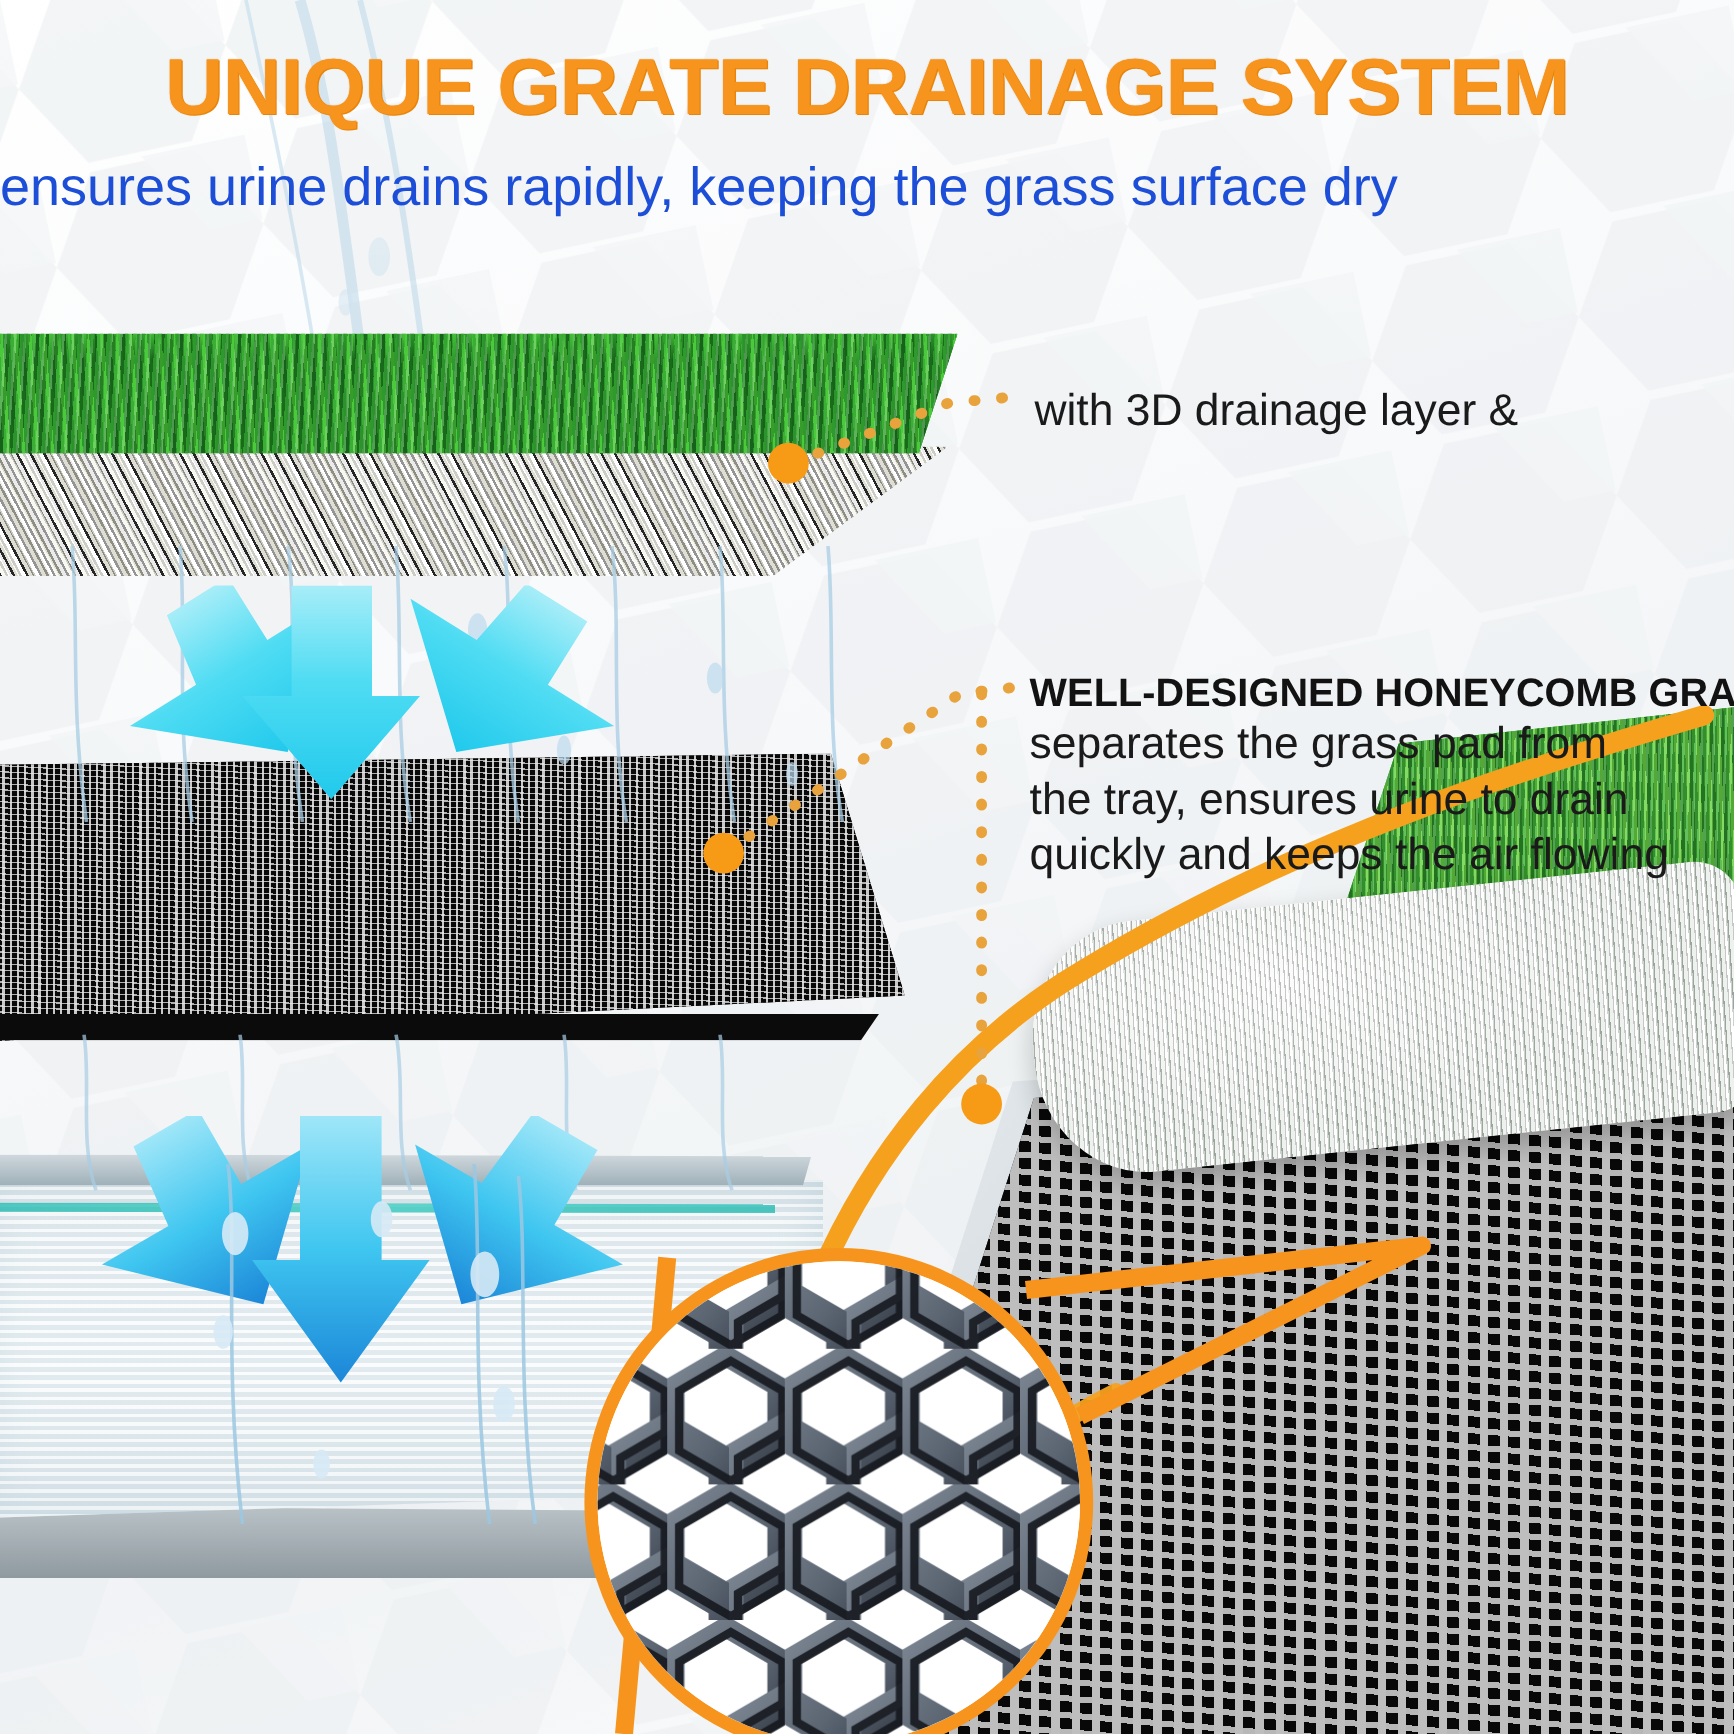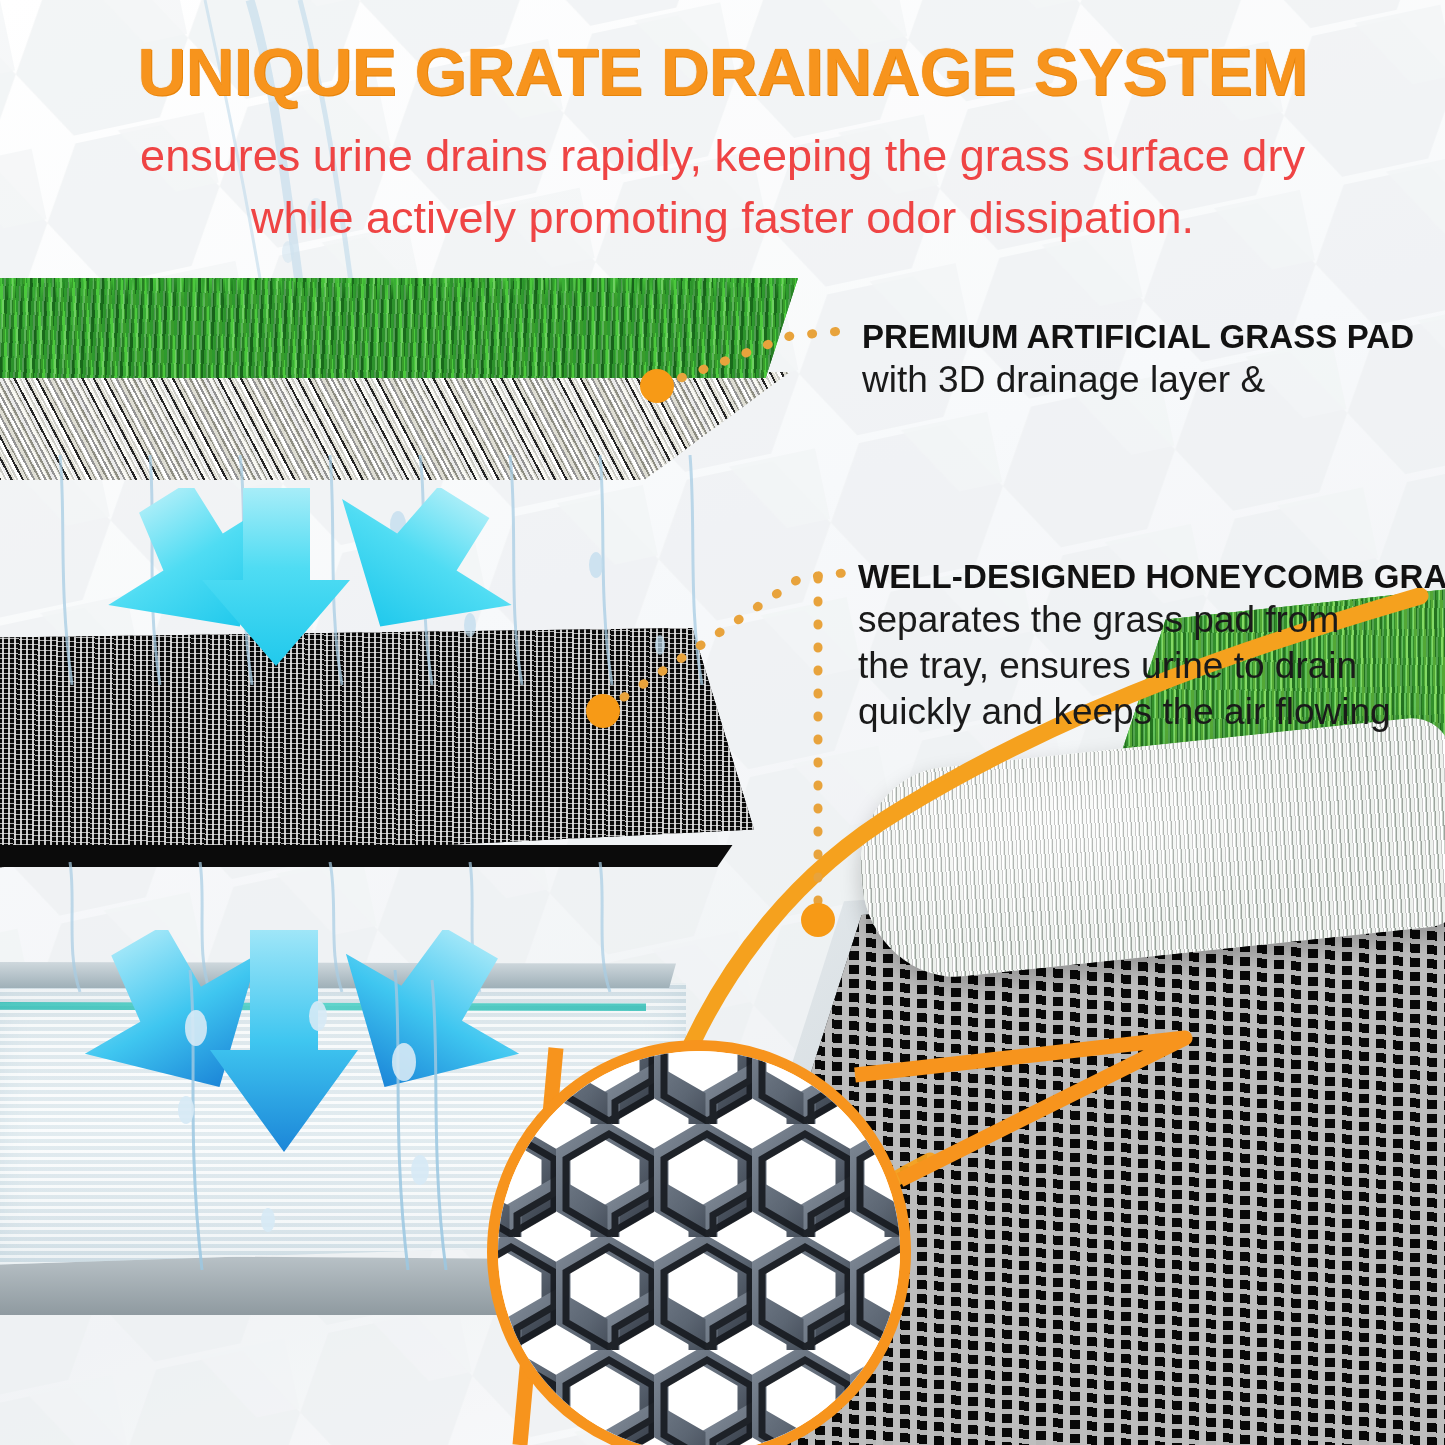--- a/index.html
+++ b/index.html
@@ -10,23 +10,23 @@
   .bg-hex{position:absolute;inset:0;z-index:0;}
   .bg-wash{position:absolute;inset:0;z-index:0;
     background:linear-gradient(160deg,#ffffff 0%,#f6f8fa 40%,#eef1f4 70%,#ffffff 100%);}
 
   
   .title{position:absolute;left:0;top:34px;width:1445px;text-align:center;z-index:40;
     font-family:"Liberation Sans Narrow","Liberation Sans",sans-serif;
     font-weight:bold;font-size:66px;letter-spacing:-0.5px;color:#F7941D;
     transform:scaleX(1.02);
     text-shadow:0 0 1px #e07c05,1px 1px 0 #e8860d;}
-  .subtitle{position:absolute;left:0;top:125px;width:1445px;text-align:center;z-index:40;
+  .subtitle{position:absolute;left:0;top:125px;width:1445px;text-align:left;z-index:40;
     font-family:"Liberation Sans Narrow","Liberation Sans",sans-serif;
-    font-size:45px;line-height:1.38;color:#ef4444;}
+    font-size:45px;line-height:1.38;color:#1d4ed8;}
   .subtitle div{white-space:nowrap;}
 
   
   .grass-layer{position:absolute;left:-12px;top:278px;width:810px;height:100px;z-index:12;
     clip-path:polygon(0 0,100% 0,96% 100%,0 100%);}
   .grass-top{position:absolute;inset:0;
     background:
       repeating-linear-gradient(86deg, #1d7a20 0 3px, #2f9e2c 3px 6px, #46c336 6px 9px, #1f8422 9px 12px),
       linear-gradient(#3fb038,#1c7a1e);}
   .grass-top:after{content:"";position:absolute;inset:0;
@@ -160,21 +160,20 @@
     </g>
     <g fill="#cfe3f0" opacity="0.5">
       <ellipse cx="316" cy="214" rx="9" ry="16"></ellipse>
       <ellipse cx="288" cy="252" rx="6" ry="11"></ellipse>
     </g>
   </svg>
 
   <div class="title">UNIQUE GRATE DRAINAGE SYSTEM</div>
   <div class="subtitle">
     <div>ensures urine drains rapidly, keeping the grass surface dry</div>
-    <div>while actively promoting faster odor dissipation.</div>
   </div>
 
   <div class="grass-layer">
     <div class="grass-top"></div>
     <div class="grass-blades"></div>
   </div>
   <div class="backing"></div>
 
   <svg class="streaks" style="left:0;top:455px;width:760px;height:230px;z-index:15" viewBox="0 0 760 230">
     <g stroke="#a8cde4" fill="none" opacity="0.75" stroke-width="3">
@@ -314,21 +313,20 @@
             </g>
           </pattern>
         </defs>
         <rect x="0" y="0" width="520" height="520" fill="#ffffff"></rect>
         <rect x="0" y="0" width="520" height="520" fill="url(#hexgrid)"></rect>
       </svg>
     </div>
   </div>
 
   <div class="callout" id="callout-grass">
-    <div class="head">PREMIUM ARTIFICIAL GRASS PAD</div>
     <div class="body">
       <div>with 3D drainage layer &amp;</div>
     </div>
   </div>
 
   <div class="callout" id="callout-grate">
     <div class="head">WELL-DESIGNED HONEYCOMB GRATE</div>
     <div class="body">
       <div>separates the grass pad from</div>
       <div>the tray, ensures urine to drain</div>

